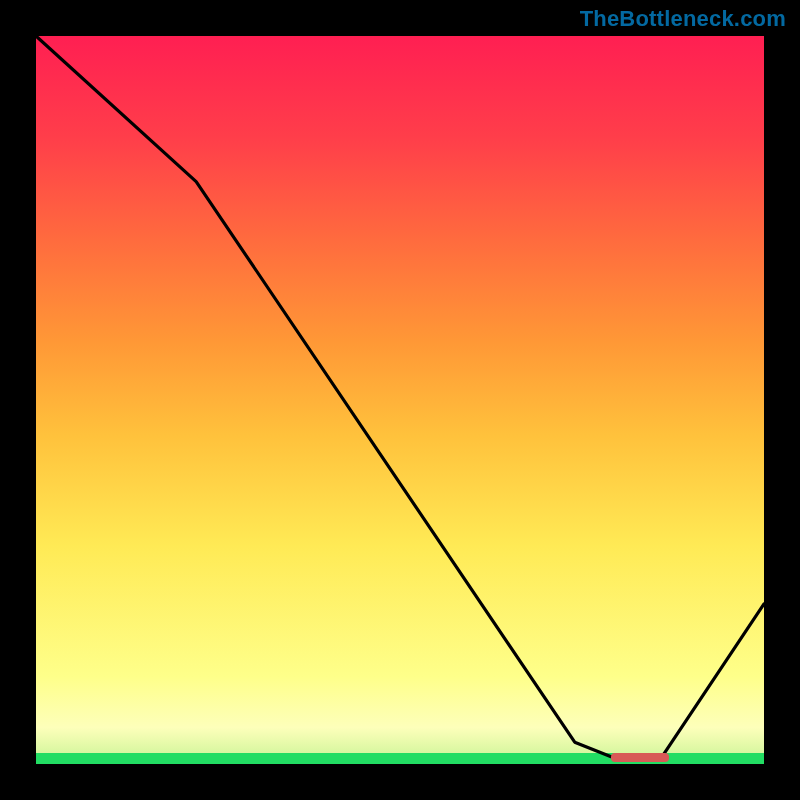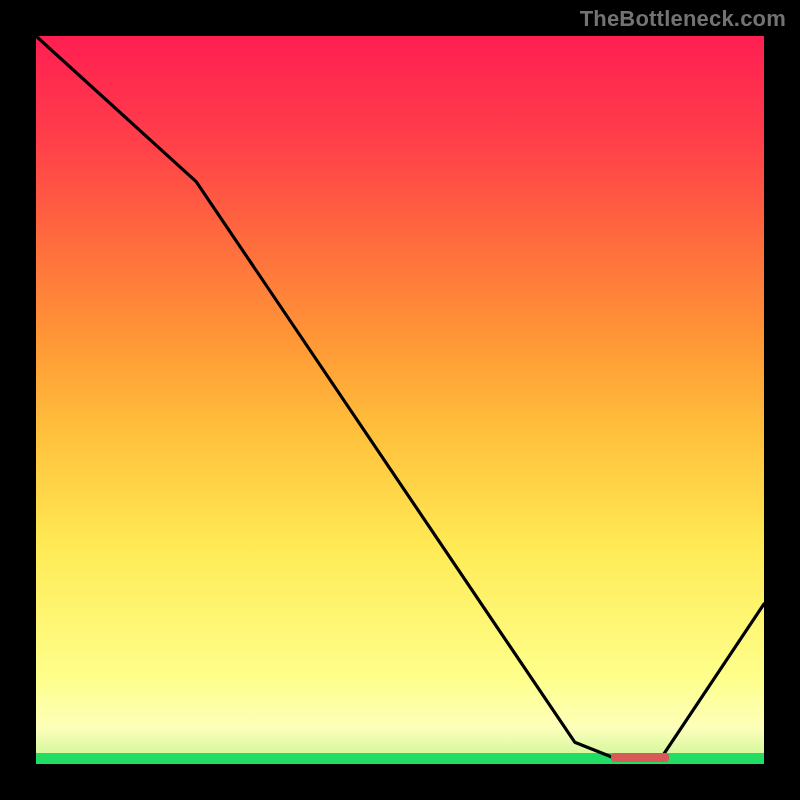--- a/index.html
+++ b/index.html
@@ -14,21 +14,21 @@
   .frame {
     position: relative;
     width: 800px;
     height: 800px;
     background: #000;
   }
   .watermark {
     position: absolute;
     top: 6px;
     right: 14px;
-    color: #737373;
+    color: #0369a1;
     font-size: 22px;
     font-weight: 600;
     letter-spacing: 0.2px;
     z-index: 30;
   }
   .plot-area {
     position: absolute;
     left: 36px;
     top: 36px;
     width: 728px;   

